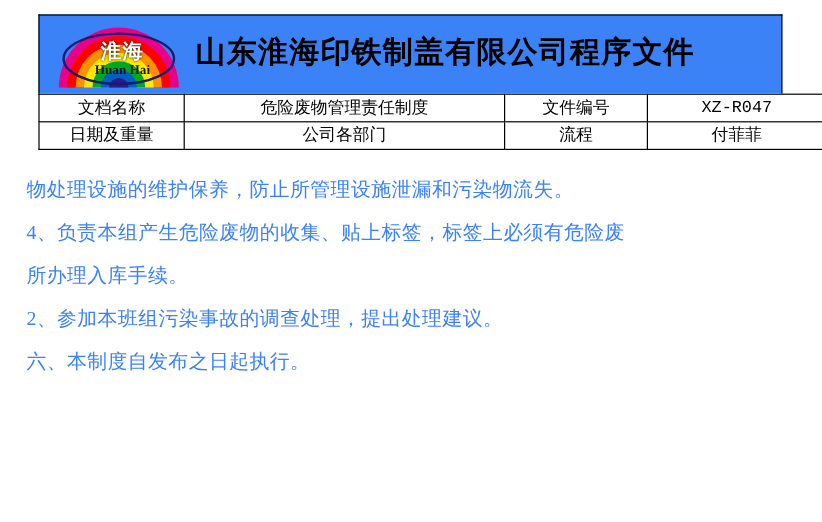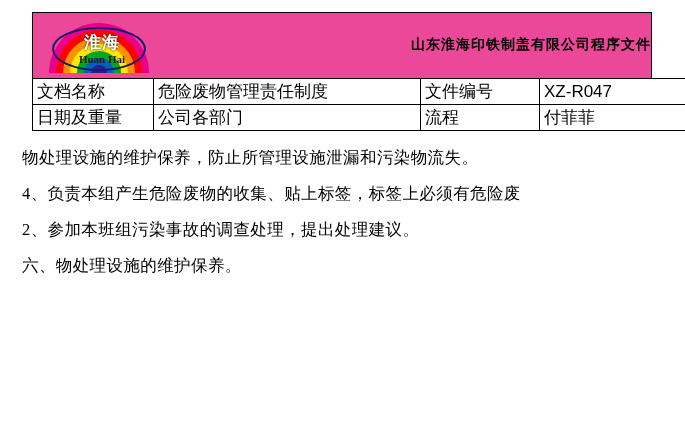--- a/index.html
+++ b/index.html
@@ -28,21 +28,21 @@
     left: 32px;
     top: 12px;
     width: 620px;
   }
   .header-title-row {
     position: relative;
     height: 66px;
     border: 1px solid #000000;
     border-bottom: none;
     box-sizing: border-box;
-    background: #ec4899;
+    background: #3b82f6;
   }
   .logo-cell {
     position: absolute;
     left: 0;
     top: 0;
     width: 130px;
     height: 64px;
     overflow: hidden;
   }
   .logo-rainbow {
@@ -77,63 +77,64 @@
     font-size: 11px;
     color: #1a1a1a;
   }
   .doc-title {
     position: absolute;
     left: 130px;
     right: 0;
     top: 0;
     height: 64px;
     line-height: 64px;
-    text-align: right;
+    text-align: left;
     font-family: "Liberation Serif", "DejaVu Serif", serif;
     font-weight: bold;
-    font-size: 14px;
+    font-size: 25px;
     letter-spacing: 1px;
     color: #000000;
   }
 
   
   table.info {
     width: 620px;
     border-collapse: collapse;
     table-layout: fixed;
     background: #ffffff;
   }
   table.info td {
     border: 1px solid #000000;
     height: 20px;
-    font-family: Liberation Sans, sans-serif;
-    font-size: 17px;
+    font-family: Liberation Mono, monospace;
+    font-size: 14px;
     padding: 1px 4px;
     color: #000000;
     vertical-align: middle;
     white-space: nowrap;
     overflow: hidden;
+    text-align: center;
   }
   .c1 { width: 112px; }
   .c2 { width: 258px; }
   .c3 { width: 110px; }
   .c4 { width: 140px; }
 
   
   .body-text {
     position: absolute;
     left: 22px;
     top: 140px;
     width: 645px;
   }
   .para {
     font-family: "Liberation Serif", "DejaVu Serif", serif;
     font-size: 16.5px;
     line-height: 36px;
-    color: #000000;
+    color: #3b82f6;
     letter-spacing: 0.4px;
     white-space: pre-wrap;
     margin: 0;
   }
 </style>
 </head>
 <body>
 
 <div class="page">
 
@@ -176,17 +177,18 @@
           <td class="c3">流程</td>
           <td class="c4">付菲菲</td>
         </tr>
       </tbody>
     </table>
   </div>
 
   <div class="body-text">
     <p class="para">物处理设施的维护保养，防止所管理设施泄漏和污染物流失。</p>
     <p class="para">4、负责本组产生危险废物的收集、贴上标签，标签上必须有危险废</p>
+    <p class="para">所办理入库手续。</p>
     <p class="para">2、参加本班组污染事故的调查处理，提出处理建议。</p>
-    <p class="para">六、物处理设施的维护保养。</p>
+    <p class="para">六、本制度自发布之日起执行。</p>
   </div>
 
 </div>
 
 </body></html>

